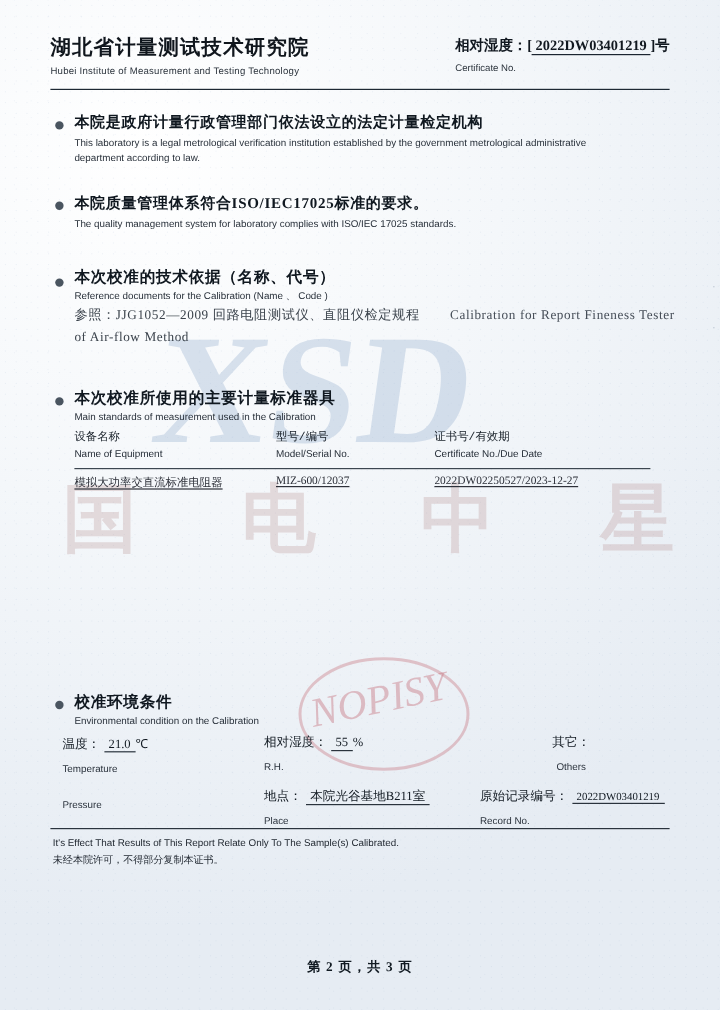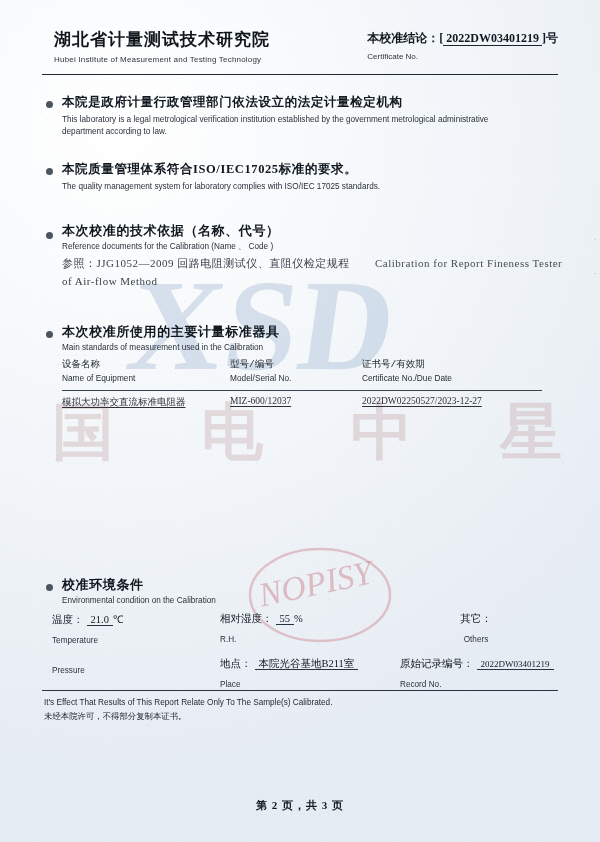--- a/index.html
+++ b/index.html
@@ -98,21 +98,20 @@
   .header {
     position: absolute;
     left: 42px;
     top: 28px;
     width: 516px;
   }
   .header-row {
     display: flex;
     align-items: flex-start;
     justify-content: space-between;
-    margin-left: 12px;
   }
   .inst-cn {
     font-family: "Liberation Serif", serif;
     font-size: 17px;
     font-weight: bold;
     color: #10161d;
     letter-spacing: 1px;
   }
   .inst-en {
     font-size: 8px;
@@ -337,21 +336,21 @@
   <div class="content">
 
     <div class="header">
       <div class="header-row">
         <div>
           <div class="inst-cn">湖北省计量测试技术研究院</div>
           <div class="inst-en">Hubei Institute of Measurement and Testing Technology</div>
         </div>
         <div class="cert-block">
           <div class="cert-cn">
-            <span>本校准结论：[</span><span class="cert-no-value">2022DW03401219</span><span>]号</span>
+            <span>相对湿度：[</span><span class="cert-no-value">2022DW03401219</span><span>]号</span>
           </div>
           <div class="cert-en">Certificate No.</div>
         </div>
       </div>
     </div>
     <div class="hr-main"></div>
 
     <div class="bullet" style="left:46px; top:101px;"></div>
     <div class="sec-title-cn" style="left:62px; top:94px;">本院是政府计量行政管理部门依法设立的法定计量检定机构</div>
     <div class="sec-text-en" style="left:62px; top:114px; width:470px;">This laboratory is a legal metrological verification institution established by the government metrological administrative department according to law.</div>

